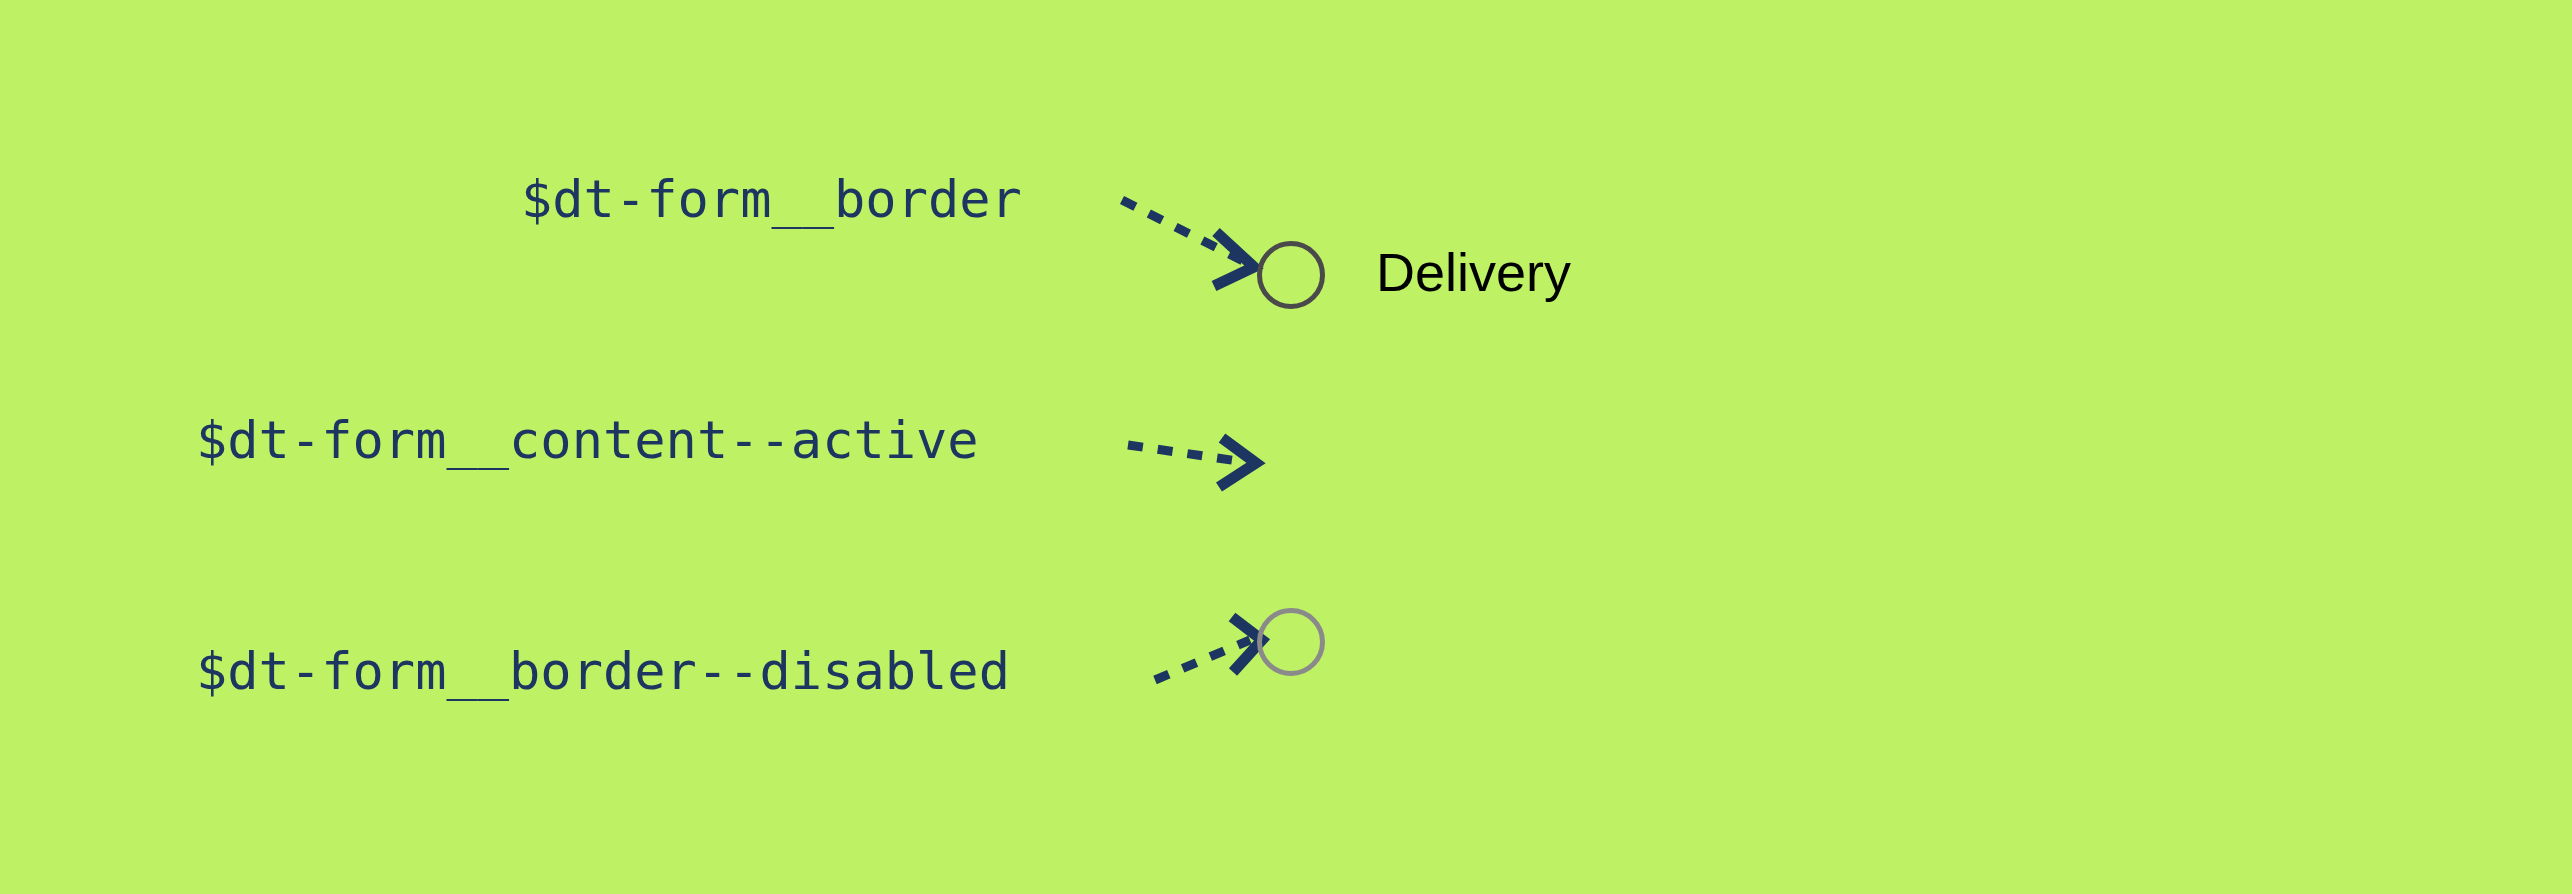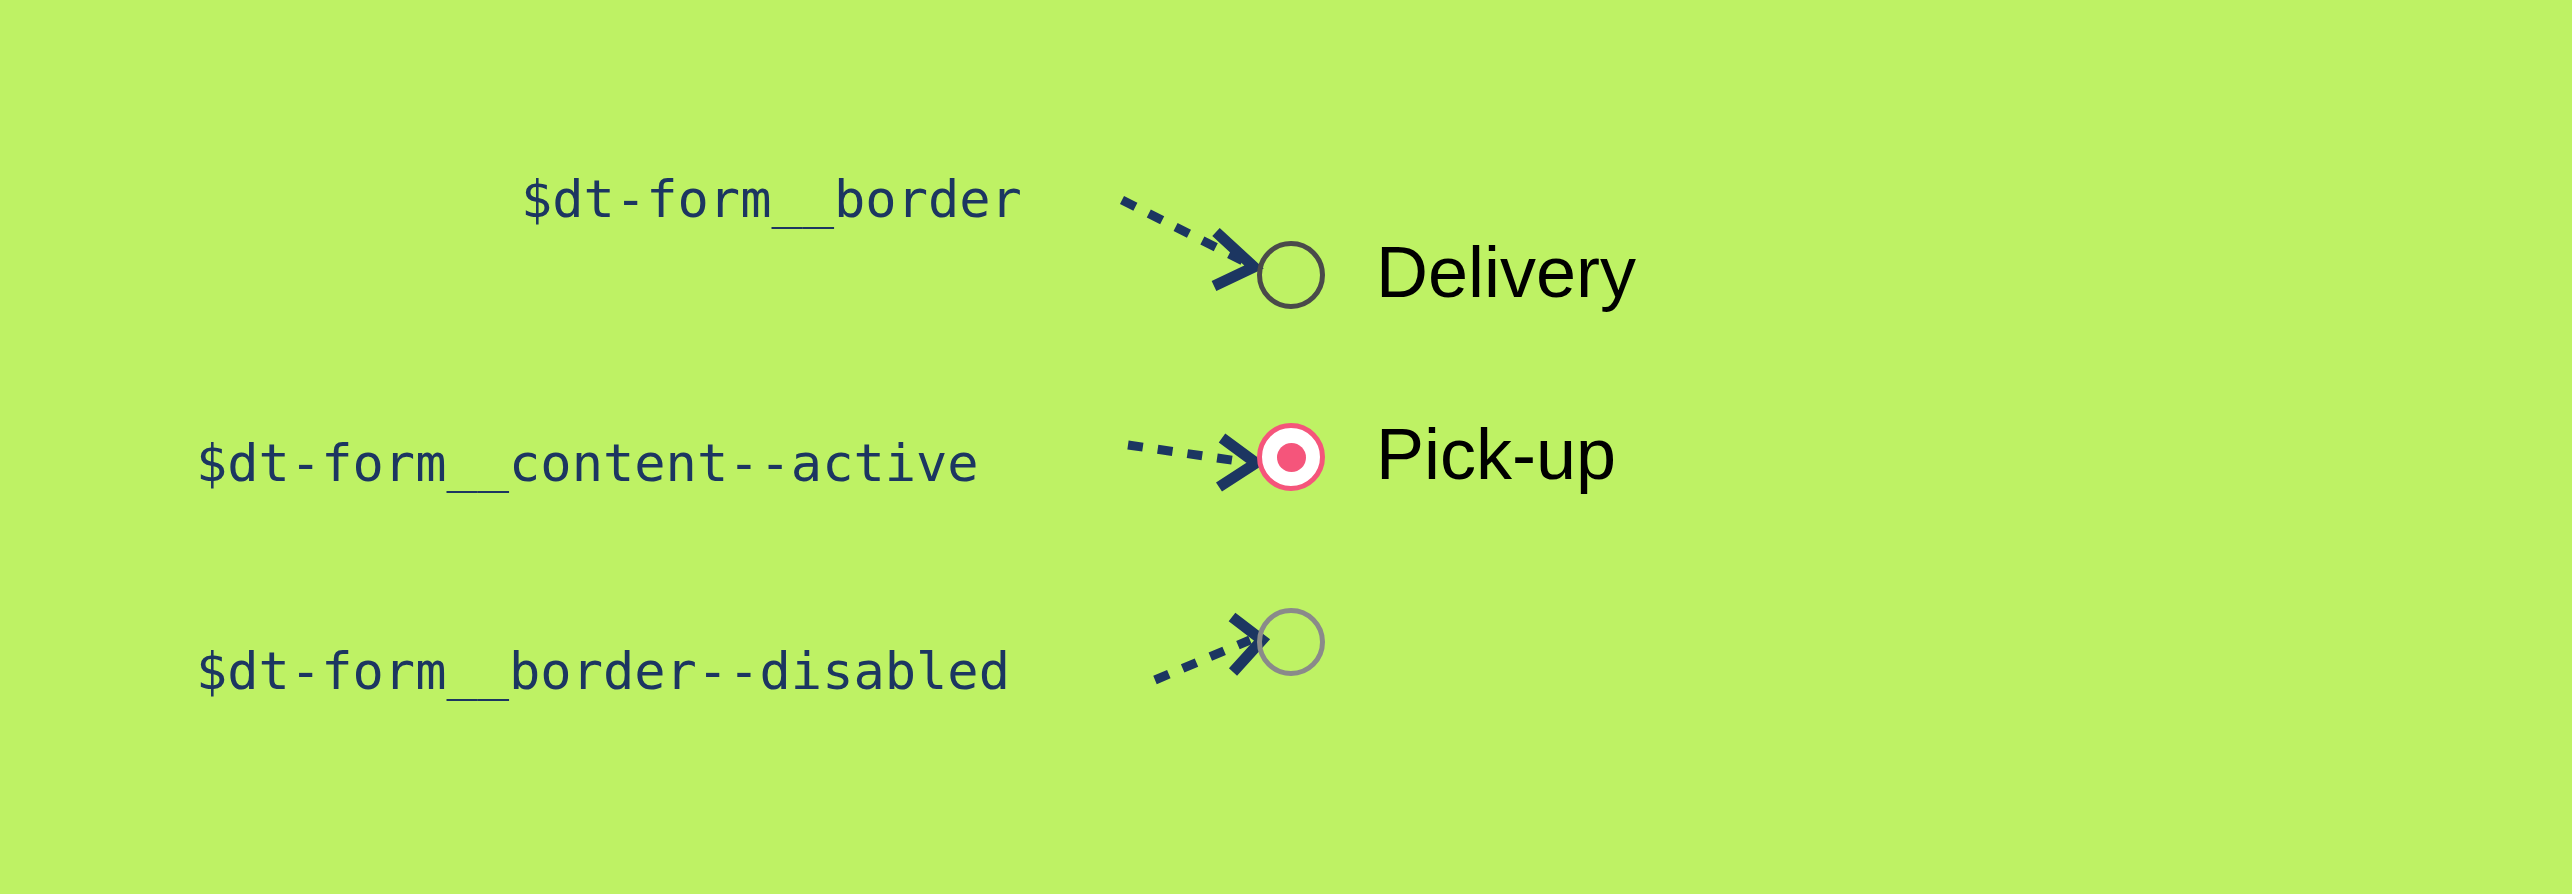--- a/index.html
+++ b/index.html
@@ -26,21 +26,21 @@
   .token-label {
     position: absolute;
     font-family: "DejaVu Sans Mono", "Liberation Mono", monospace;
     font-size: 52px;
     line-height: 1;
     letter-spacing: 0px;
     color: #1c3661;
     white-space: nowrap;
   }
   .token-label.row1 { left: 521px;  top: 173px; }
-  .token-label.row2 { left: 196px;  top: 437px; }
+  .token-label.row2 { left: 196px;  top: 414px; }
   .token-label.row3 { left: 196px;  top: 645px; text-align: center; }
 
   
   #arrows {
     position: absolute;
     left: 0;
     top: 0;
     width: 2572px;
     height: 894px;
     pointer-events: none;
@@ -84,21 +84,21 @@
     border-radius: 50%;
     background: #f5557b;
   }
   .radio.disabled {
     border: 5px solid #8a8a8a;
     background: transparent;
   }
 
   .radio-text {
     font-family: "Liberation Sans", sans-serif;
-    font-size: 72px;
+    font-size: 54px;
     line-height: 1;
     white-space: nowrap;
     margin-left: 51px;
     margin-top: -6px;
   }
   .radio-text.enabled  { color: #000000; }
   .radio-text.muted    { color: #7a7a7a; }
 </style>
 </head>
 <body>
@@ -127,24 +127,18 @@
       <path d="M1155 680 L1250 640" stroke="#1c3661" stroke-width="9" stroke-dasharray="15 15" stroke-linecap="butt" fill="none"></path>
       <path d="M1232 617 L1262 640 L1233 672" stroke="#1c3661" stroke-width="11" fill="none" stroke-linecap="butt" stroke-linejoin="miter"></path>
     </g>
   </svg>
 
   <div class="radio-row row1">
     <span class="radio default"></span>
     <span class="radio-text enabled">Delivery</span>
   </div>
 
-  <div class="radio-row row2">
-    <span class="radio active">
-      <span class="dot"></span>
-    </span>
-    <span class="radio-text enabled">Pick-up</span>
-  </div>
 
   <div class="radio-row row3">
     <span class="radio disabled"></span>
   </div>
 
 </div>
 
 </body></html>

